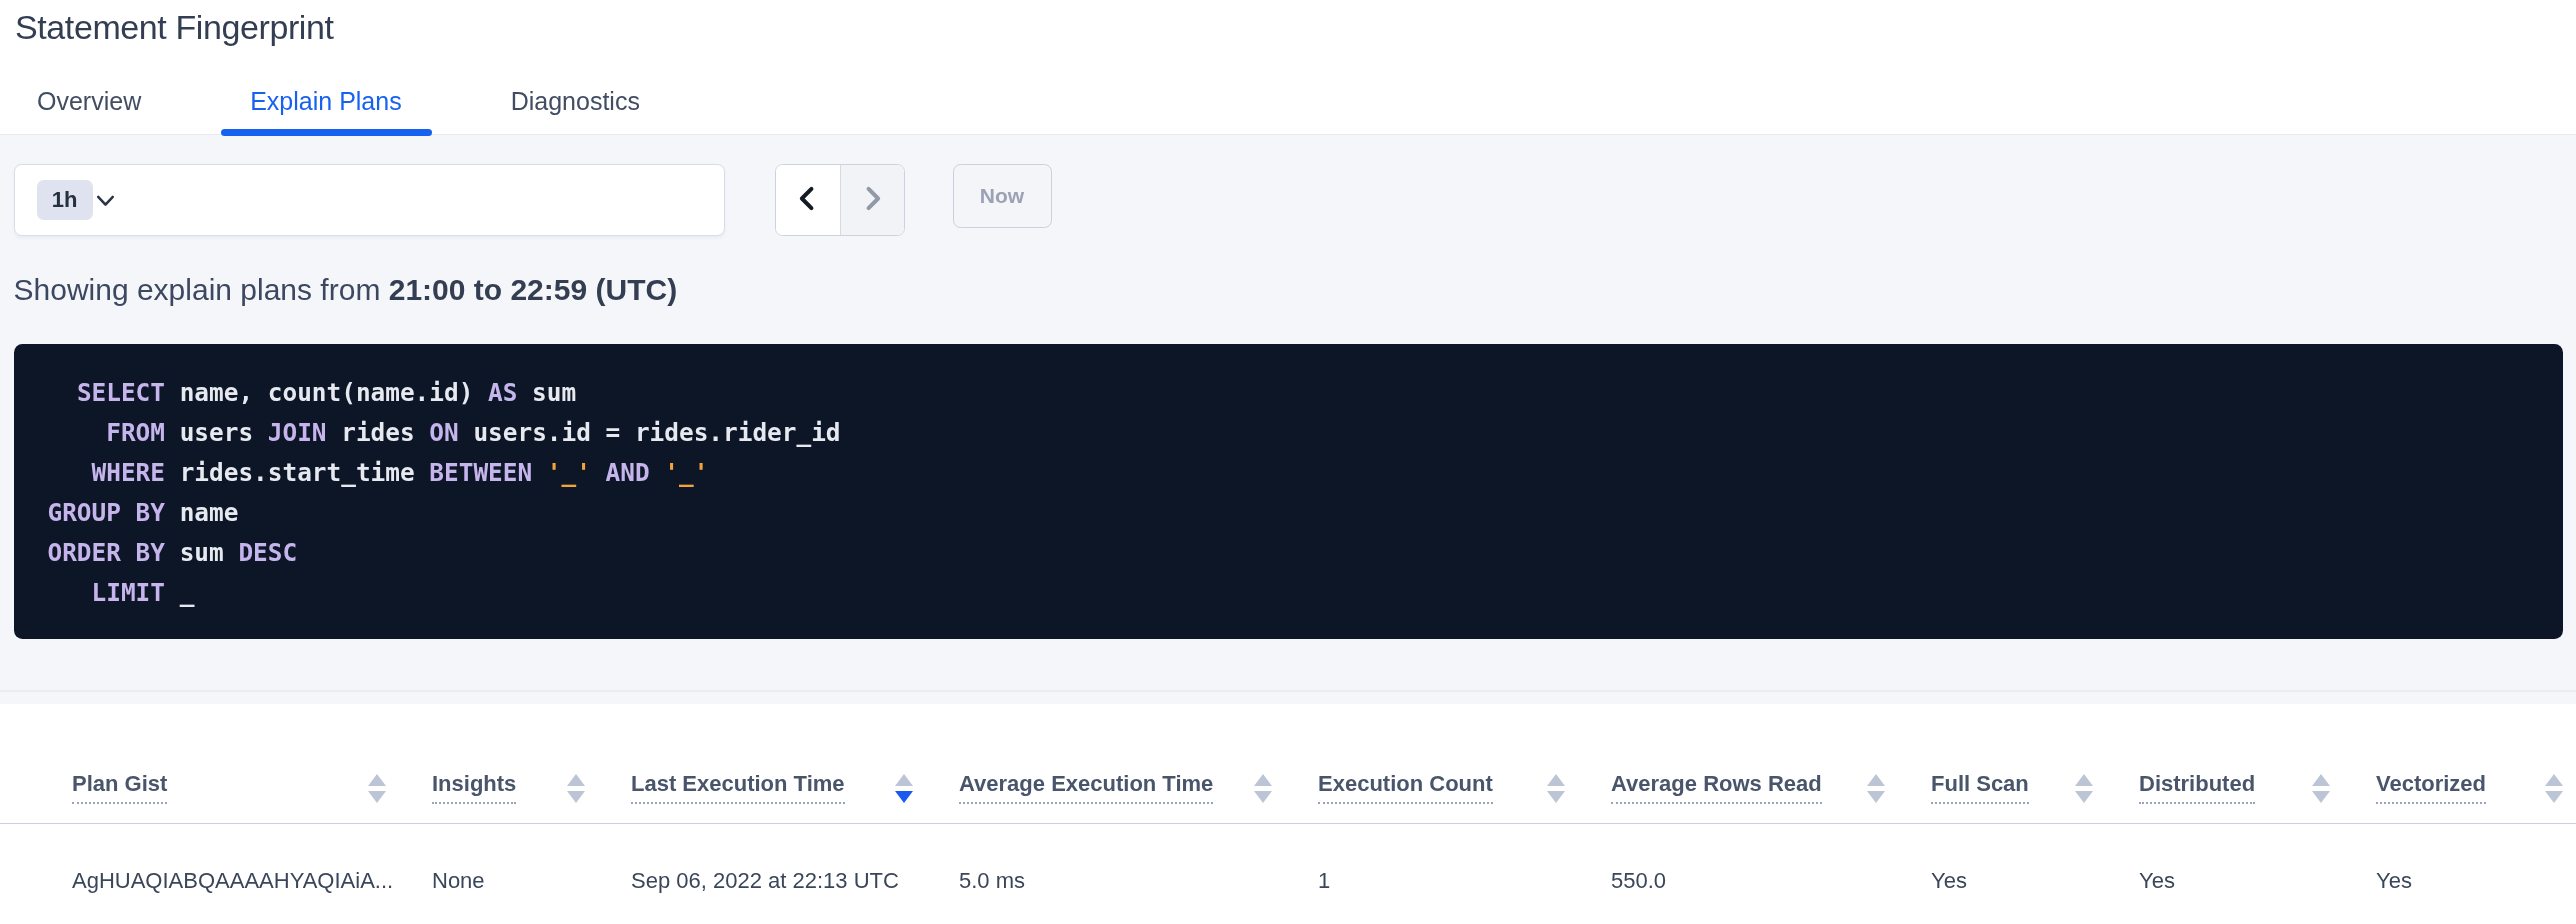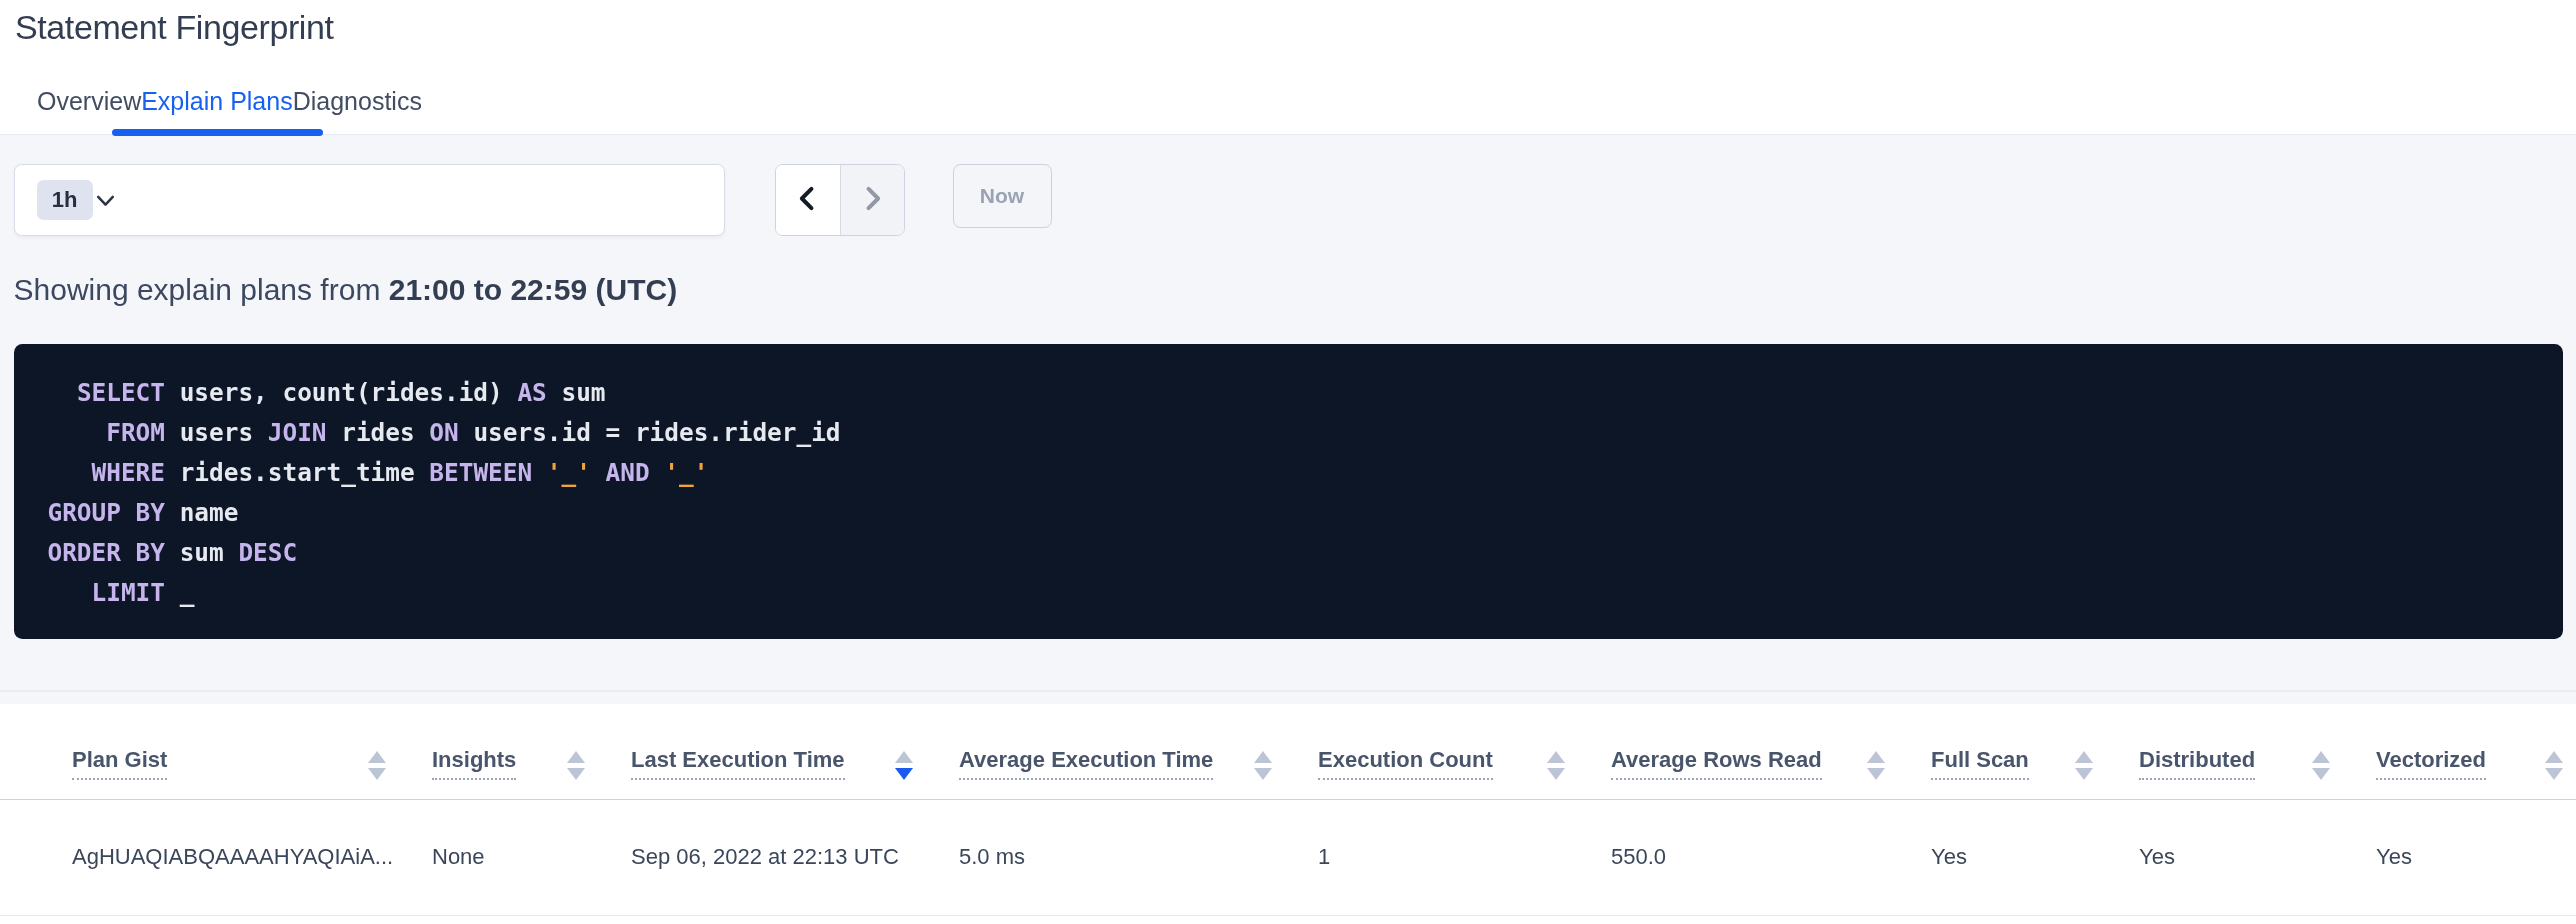--- a/index.html
+++ b/index.html
@@ -20,21 +20,21 @@
   .page-header{
     background:#ffffff;height:135px;position:relative;
     border-bottom:1.7px solid #e7eaf0;box-sizing:border-box;
   }
   .page-title{
     position:absolute;left:15px;top:8.4px;
     font-size:34px;font-weight:400;color:#333e52;letter-spacing:-0.4px;
   }
   .tabs{
     position:absolute;bottom:0;left:37px;
-    display:flex;
+    display:flex;column-gap:109px;
   }
   .tab{
     position:relative;font-size:25px;color:#424d61;
     padding-bottom:18.5px;cursor:pointer;white-space:nowrap;
   }
   .tab.active{color:var(--blue);}
   .tab.active .tab-underline{
     position:absolute;left:-29px;right:-30px;bottom:-1.7px;height:6.7px;
     border-radius:4.2px;background:var(--blue);
   }
@@ -97,21 +97,21 @@
   }
   .grid-row{
     display:grid;
     grid-template-columns:360px 199px 328px 359px 293px 320px 208px 237px auto;
     padding-left:72px;box-sizing:border-box;
   }
   .grid-header{
     padding-top:11.8px;padding-bottom:18.5px;border-bottom:1.7px solid #ccd3e0;
   }
   .th{
-    display:flex;align-items:flex-end;padding-right:46px;cursor:pointer;
+    display:flex;align-items:center;padding-right:46px;cursor:pointer;margin-top:24px;
   }
   .th:last-child{padding-right:13.5px;}
   .th .th-label{
     font-size:22px;font-weight:700;color:#49556b;line-height:27px;
     border-bottom:2.5px dotted #9aa4b8;padding-bottom:5.9px;white-space:nowrap;
   }
   .sort-icon{
     margin-left:auto;display:flex;flex-direction:column;align-items:center;
     row-gap:5px;margin-top:3.4px;flex:0 0 auto;
   }
@@ -171,21 +171,21 @@
       </div>
     </div>
     <div class="now-btn">Now</div>
   </div>
 
   <div class="summary-line">
     <span>Showing explain plans from </span><b>21:00 to 22:59 (UTC)</b>
   </div>
 
   <div class="code-block">
-    <pre id="sql-code"><span class="tok-id">  </span><span class="tok-kw">SELECT</span><span class="tok-id"> users, count(rides.id) </span><span class="tok-kw">AS</span><span class="tok-id"> sum</span>
+    <pre id="sql-code"><span class="tok-id">  </span><span class="tok-kw">SELECT</span><span class="tok-id"> name, count(name.id) </span><span class="tok-kw">AS</span><span class="tok-id"> sum</span>
 <span class="tok-id">    </span><span class="tok-kw">FROM</span><span class="tok-id"> users </span><span class="tok-kw">JOIN</span><span class="tok-id"> rides </span><span class="tok-kw">ON</span><span class="tok-id"> users.id = rides.rider_id</span>
 <span class="tok-id">   </span><span class="tok-kw">WHERE</span><span class="tok-id"> rides.start_time </span><span class="tok-kw">BETWEEN</span><span class="tok-id"> </span><span class="tok-lit">'_'</span><span class="tok-id"> </span><span class="tok-kw">AND</span><span class="tok-id"> </span><span class="tok-lit">'_'</span>
 <span class="tok-kw">GROUP BY</span><span class="tok-id"> name</span>
 <span class="tok-kw">ORDER BY</span><span class="tok-id"> sum </span><span class="tok-kw">DESC</span>
 <span class="tok-id">   </span><span class="tok-kw">LIMIT</span><span class="tok-id"> _</span></pre>
   </div>
   <div style="height:51px"></div>
 </div>
 
 <div class="divider-gap"></div>

